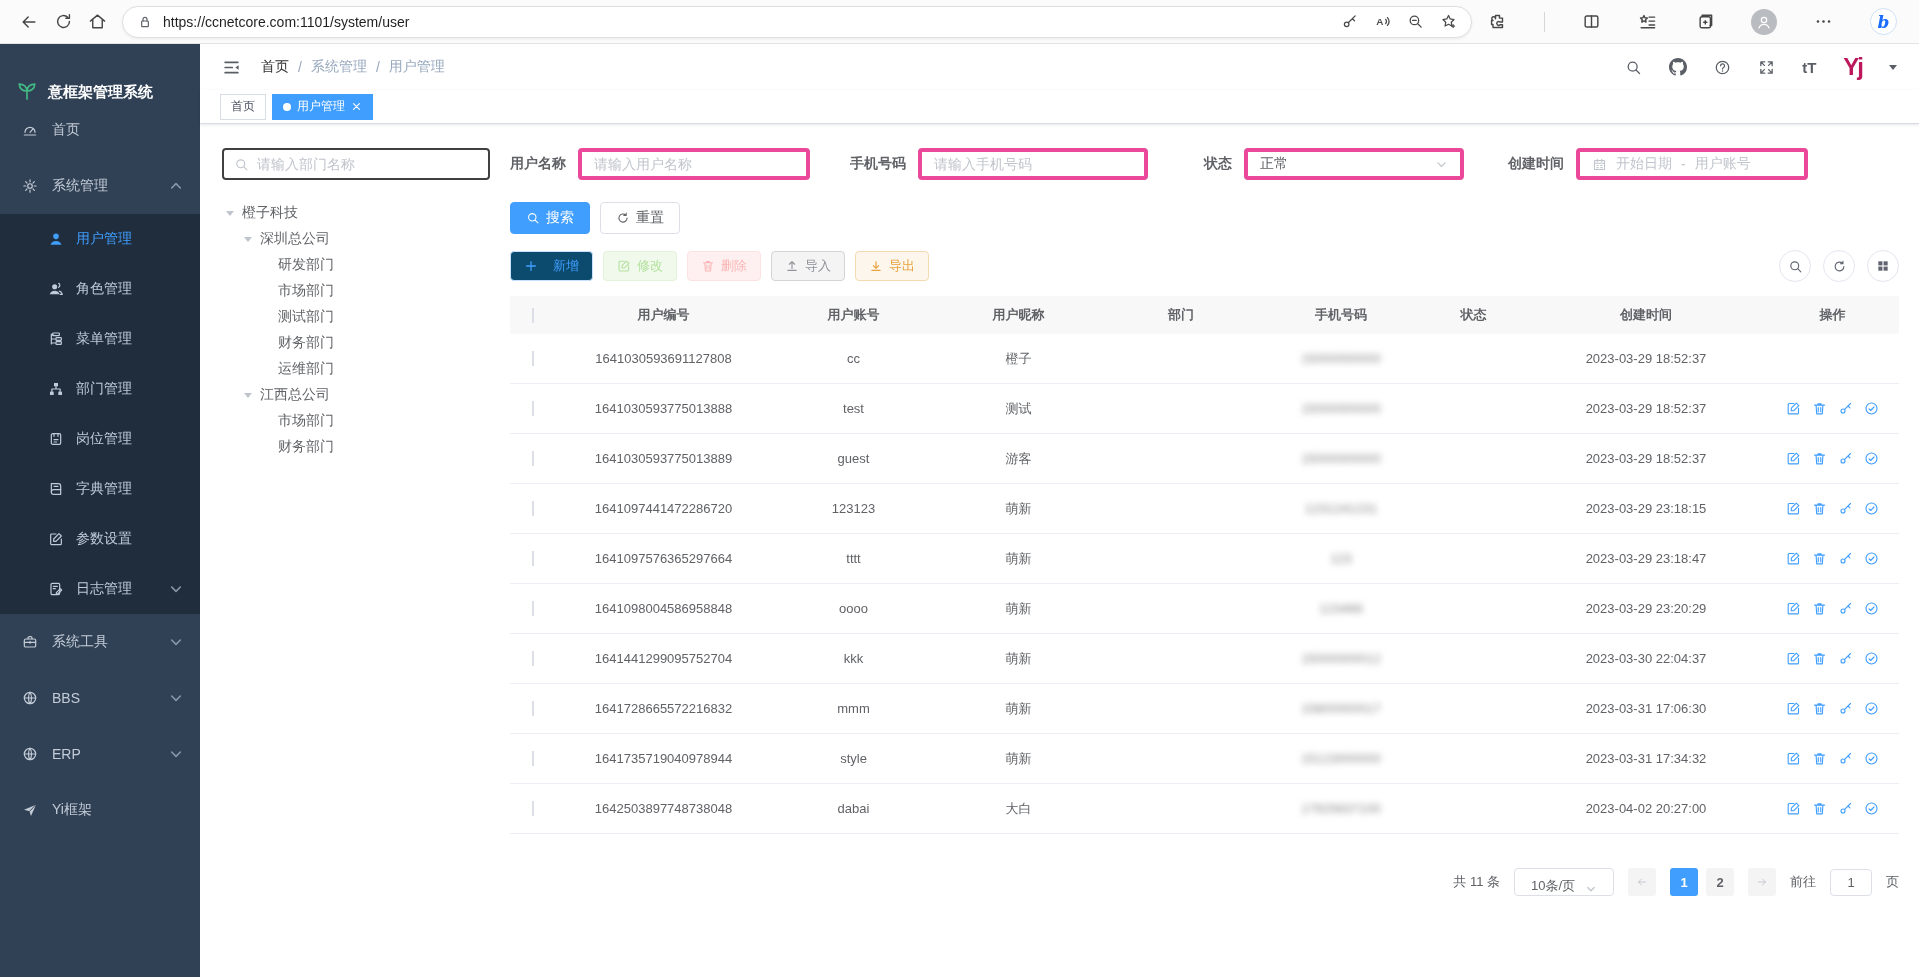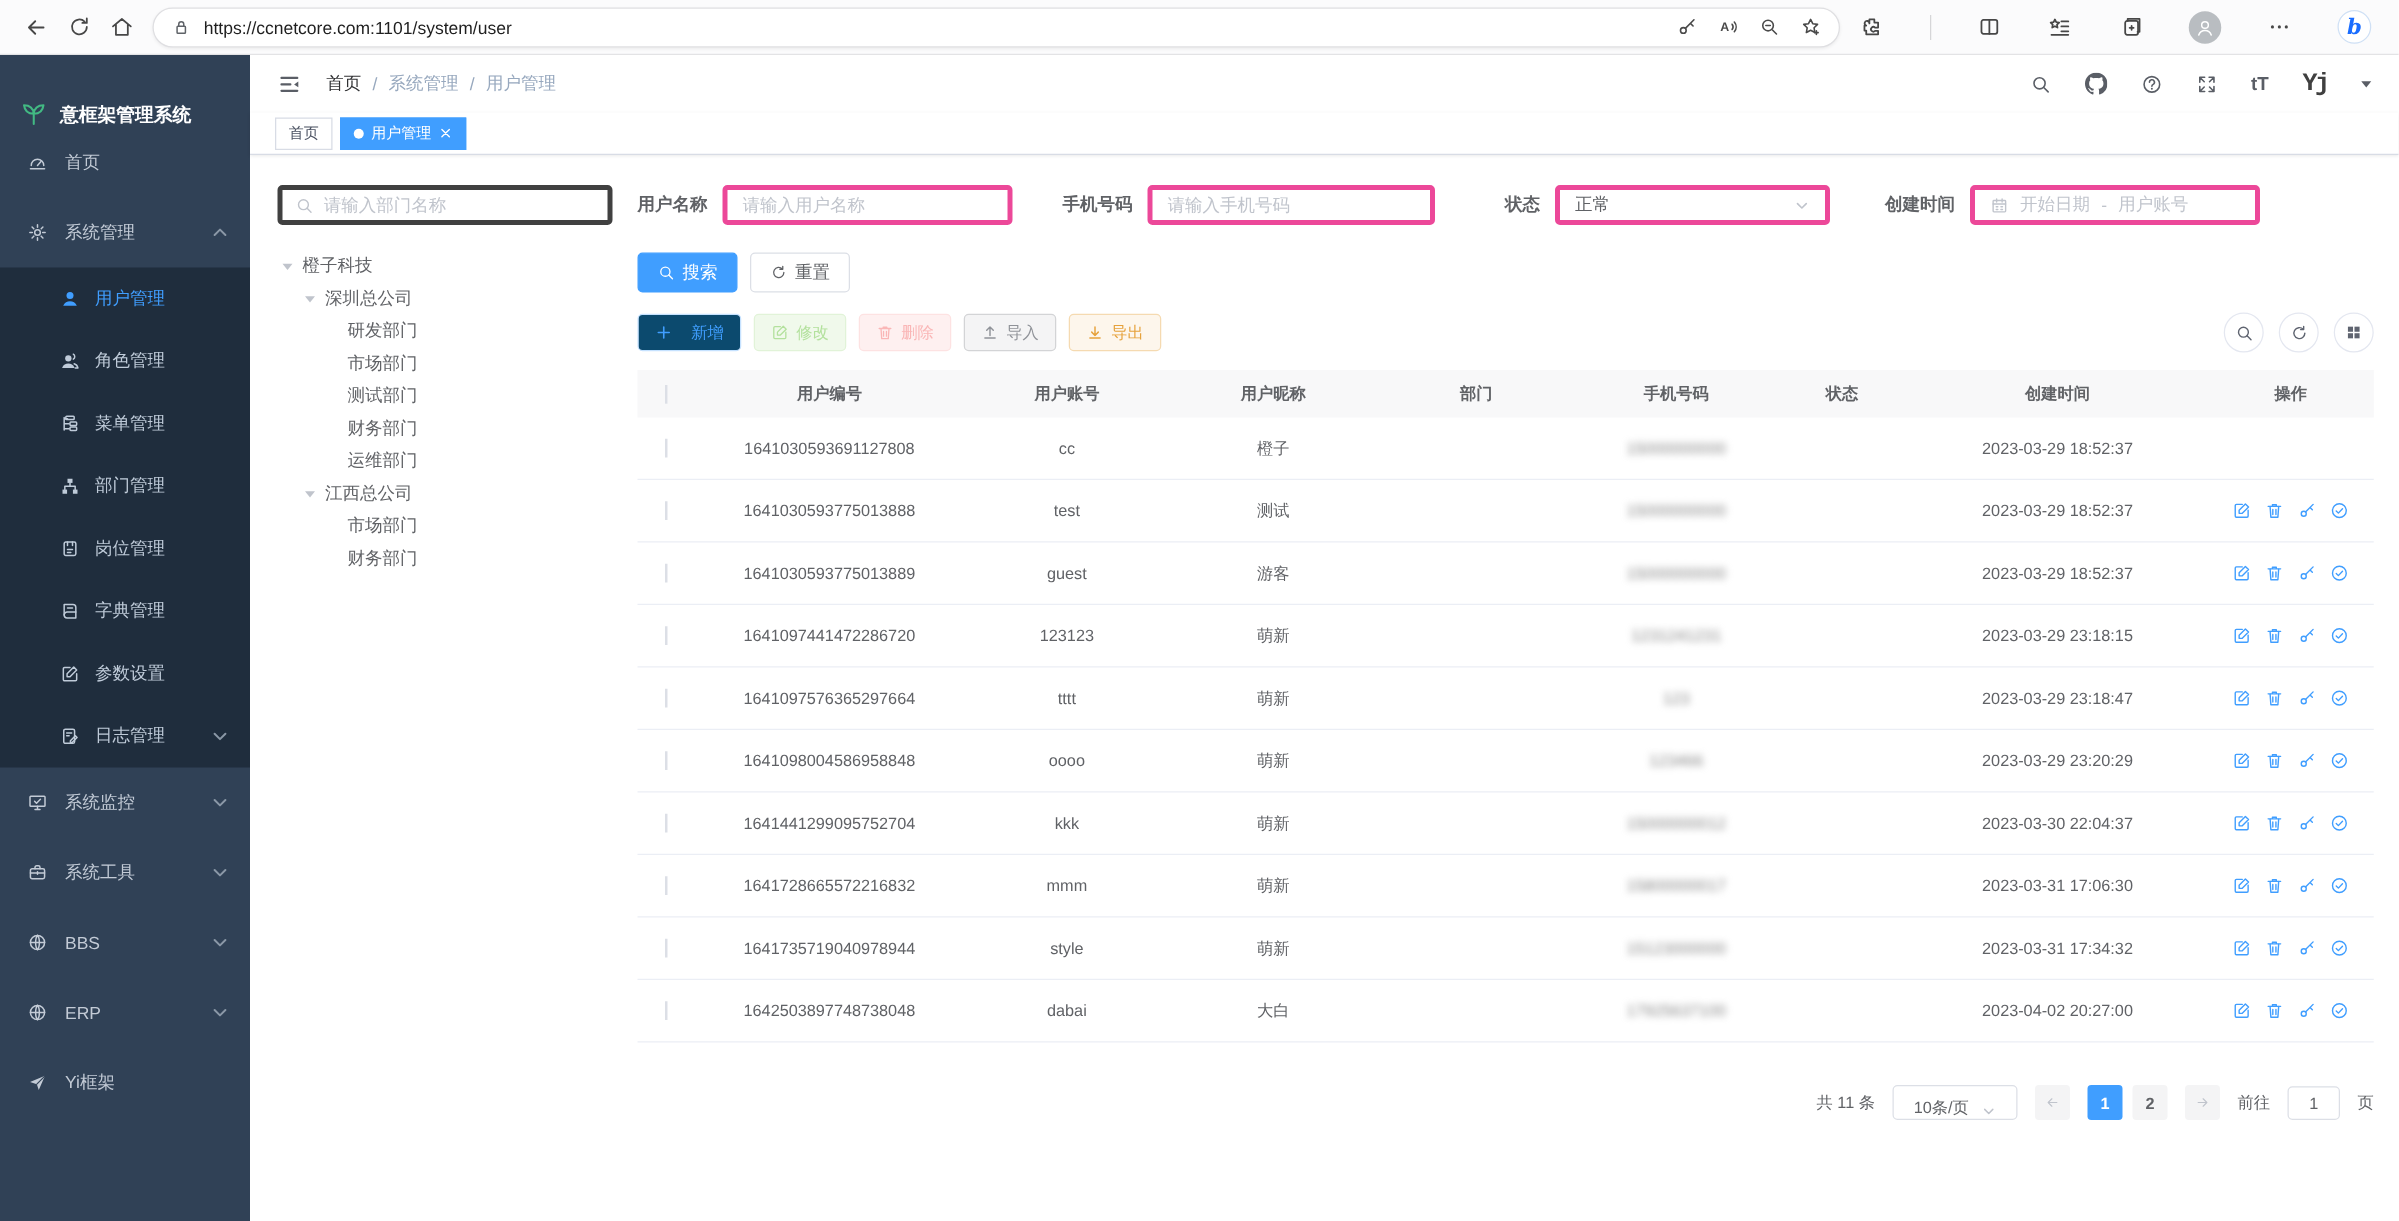--- a/index.html
+++ b/index.html
@@ -36,34 +36,34 @@
 
   
   .hdr { height:46px; display:flex; align-items:center; padding:0 22px; flex-shrink:0; }
   .hamburger { color:#5a5e66; cursor:pointer; }
   .crumbs { display:flex; align-items:center; margin-left:20px; font-size:14px; color:#97a8be; }
   .crumbs .sep::before { content:"/"; margin:0 9px; color:#97a8be; }
   .crumbs .c0 { color:#303133; }
   .hicons { margin-left:auto; display:flex; align-items:center; gap:27px; color:#5a5e66; }
   .hicons .ic { width:17px; height:17px; cursor:pointer; }
   .tT { font-size:15px; font-weight:bold; cursor:pointer; }
-  .yj { font-size:20px; font-weight:900; letter-spacing:-2px; color:#404040; cursor:pointer;font-family:Liberation Mono, monospace; }
+  .yj { font-size:24px; font-weight:900; letter-spacing:-2px; color:#be185d; cursor:pointer; }
   .caret-down { width:0; height:0; border:4px solid transparent; border-top:5px solid #5a5e66; margin-top:5px; }
 
   
   .tags { height:34px; flex-shrink:0; display:flex; align-items:center; gap:6px; padding:0 20px; border-bottom:1px solid #d8dce5; box-shadow:0 1px 3px rgba(0,0,0,.10); position:relative; z-index:2; background:#fff; }
   .tag { height:26px; display:flex; align-items:center; gap:6px; padding:0 10px; border:1px solid #d8dce5; background:#fff; font-size:12px; color:#495060; cursor:pointer; }
   .tag.active { background:#409eff; border-color:#409eff; color:#fff; }
   .tagdot { width:8px; height:8px; border-radius:50%; background:#fff; }
   .tag .ic { width:11px; height:11px; }
 
   
   .content { flex:1; display:flex; gap:20px; padding:24px 20px 0 22px; overflow:hidden; }
   .leftcol { width:268px; flex-shrink:0; }
-  .deptsearch { height:32px; border:4px solid #404040; border-radius:4px; display:flex; align-items:center; gap:8px; padding:0 10px; color:#c0c4cc; }
+  .deptsearch { height:32px; border:2px solid #404040; border-radius:4px; display:flex; align-items:center; gap:8px; padding:0 10px; color:#c0c4cc; }
   .deptsearch .ic { width:15px; height:15px; }
   .deptsearch input { border:none; outline:none; flex:1; font-size:14px; color:#606266; }
   .deptsearch input::placeholder { color:#c0c4cc; }
   .tree { margin-top:20px; font-size:14px; color:#606266; }
   .tnode { height:26px; display:flex; align-items:center; cursor:pointer; }
   .tcaret { width:16px; display:flex; align-items:center; }
   .tri { width:0; height:0; border:4px solid transparent; border-top:5px solid #c0c4cc; margin-top:4px; visibility:hidden; }
   .tcaret.show .tri { visibility:visible; }
 
   .rightcol { flex:1; min-width:0; }
@@ -440,29 +440,20 @@
             <use href="#i-log"></use>
           </svg>
         <span style="flex:1">日志管理</span>
         <svg class="chev ic" style="margin-right:16px">
             <use href="#i-chevdown"></use>
           </svg>
       </div>
     </div>
     <div class="mi">
       <svg class="ic">
-          <use href="#i-monitor"></use>
-        </svg>
-      <span class="lbl">系统监控</span>
-      <svg class="chev ic">
-          <use href="#i-chevdown"></use>
-        </svg>
-    </div>
-    <div class="mi">
-      <svg class="ic">
           <use href="#i-toolbox"></use>
         </svg>
       <span class="lbl">系统工具</span>
       <svg class="chev ic">
           <use href="#i-chevdown"></use>
         </svg>
     </div>
     <div class="mi">
       <svg class="ic">
           <use href="#i-globe"></use>

